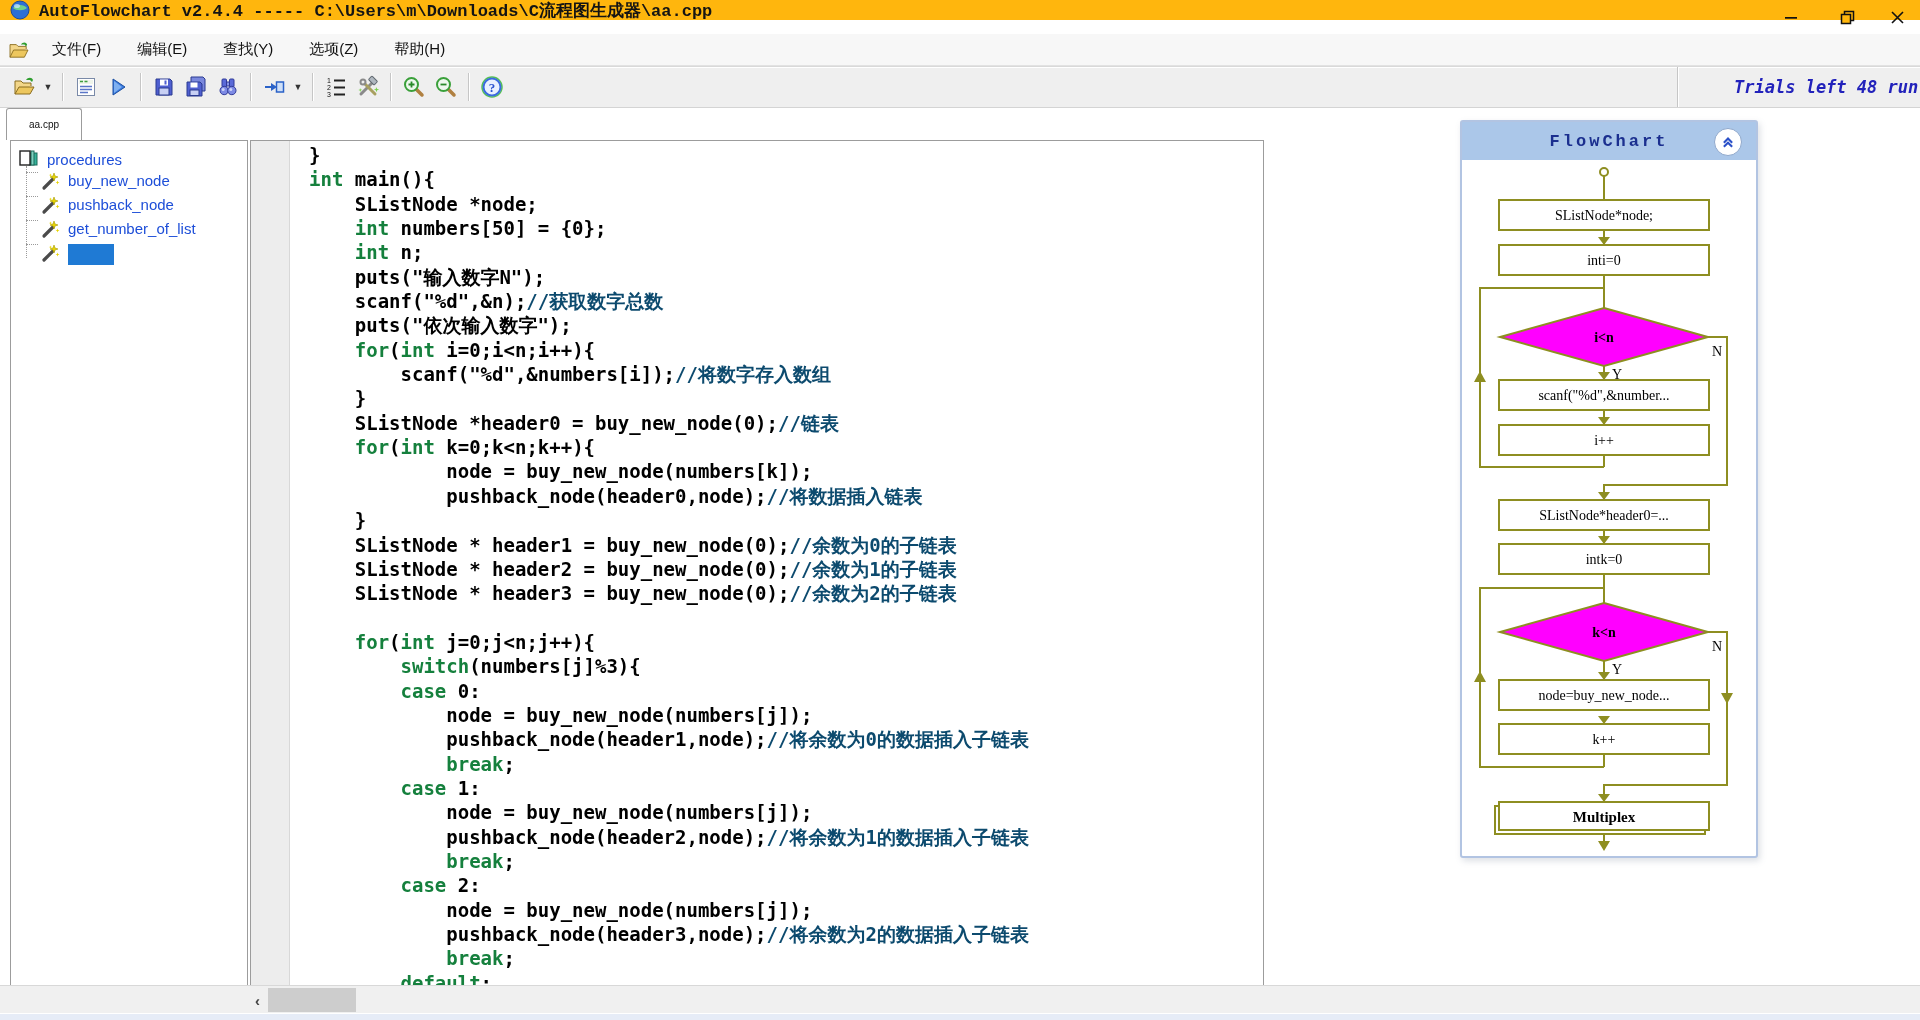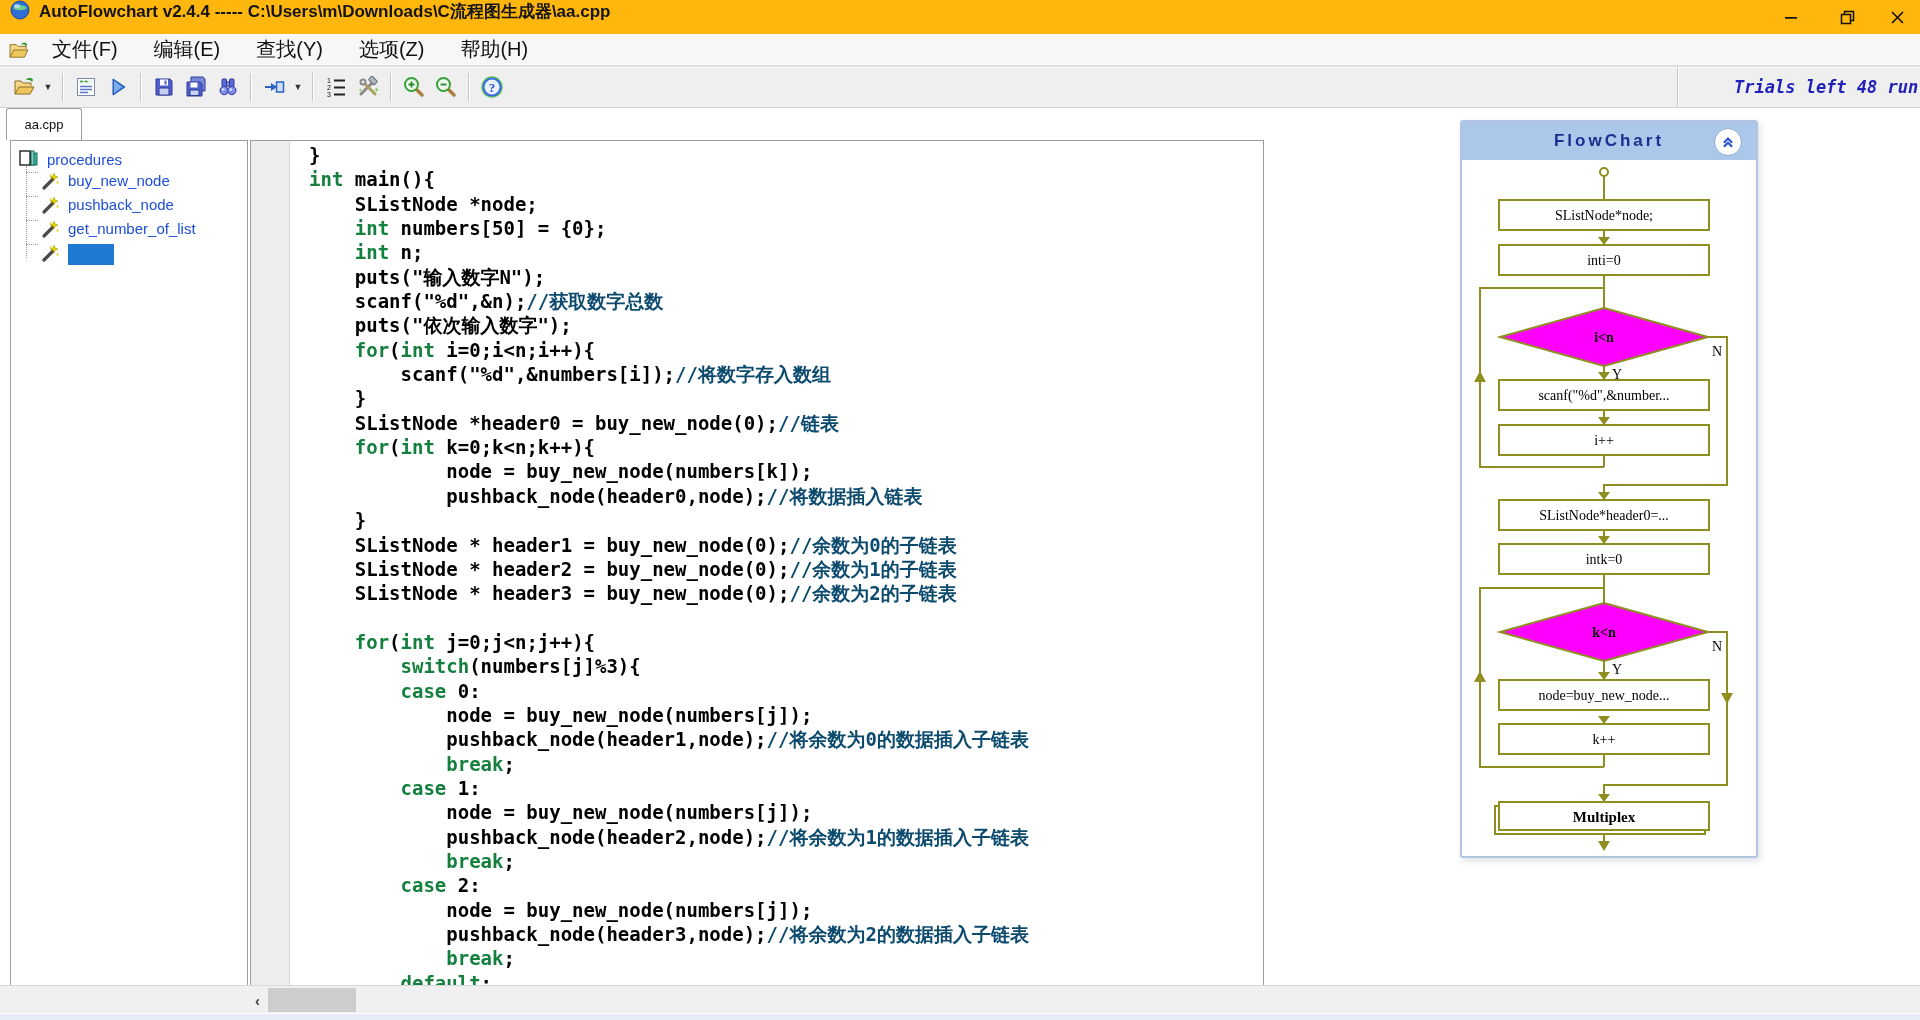--- a/index.html
+++ b/index.html
@@ -1,47 +1,47 @@
 <!DOCTYPE html>
 <html><head>
 <meta charset="utf-8">
 <style>
   html,body{margin:0;padding:0;width:1920px;height:1020px;overflow:hidden;background:#fff;
             font-family:"Liberation Sans",sans-serif;}
 
   
-  .titlebar{position:absolute;left:0;top:0;width:1920px;height:34px;background:#ffb60d;
-            display:flex;align-items:flex-start;}
+  .titlebar{position:absolute;left:0;top:0;width:1920px;height:20px;background:#ffb60d;
+            display:flex;align-items:center;font-family:Liberation Mono, monospace;}
   .app-icon{width:20px;height:20px;margin:0 9px 0 10px;}
   .title-text{font-size:17px;font-weight:700;color:#141414;white-space:nowrap;}
   .winbtn{position:absolute;top:0;width:46px;height:34px;display:flex;align-items:center;
           justify-content:center;cursor:default;}
 
   
   .menubar{position:absolute;left:0;top:34px;width:1920px;height:31px;background:#f7f7f7;
            display:flex;align-items:center;border-bottom:1px solid #e2e2e2;}
   .menu-folder{width:22px;height:18px;margin:0 12px 0 8px;}
-  .menu-item{font-size:20px;color:#111;padding:4px 10px;margin-right:16px;white-space:nowrap;}
+  .menu-item{font-size:15px;color:#111;padding:4px 10px;margin-right:16px;white-space:nowrap;}
 
   
   .toolbar{position:absolute;left:0;top:66px;width:1920px;height:40px;background:#efefef;
            border-top:1px solid #d9d9d9;box-shadow:inset 0 1px 0 #ffffff;border-bottom:1px solid #d4d4d4;
            display:flex;align-items:center;}
   .tbtn{width:32px;height:32px;display:flex;align-items:center;justify-content:center;}
   .tcaret{font-size:9px;color:#333;width:14px;text-align:center;}
   .tsep{width:1px;height:28px;background:#c6c6c6;border-right:1px solid #fff;margin:0 6px;}
   .trials{position:absolute;right:0;top:0;height:100%;width:242px;border-left:1px solid #c6c6c6;
           box-shadow:inset 1px 0 0 #fff;display:flex;align-items:center;overflow:hidden;}
   .trials span{font-family:"DejaVu Sans Mono",monospace;font-style:italic;font-weight:700;
                font-size:17px;color:#2222bb;white-space:nowrap;margin-left:56px;}
 
   
   .tab{position:absolute;left:6px;top:108px;width:74px;height:31px;background:#fff;
        border:1px solid #9c9c9c;border-bottom:none;border-radius:3px 3px 0 0;
-       display:flex;align-items:center;justify-content:center;font-size:13px;color:#111;}
+       display:flex;align-items:center;justify-content:center;font-size:10px;color:#111;}
 
   
   .treepanel{position:absolute;left:10px;top:140px;width:236px;height:845px;background:#fff;
              border:1px solid #9c9c9c;font-size:15px;color:#1d4ed8;}
   .tree-root{display:flex;align-items:center;height:26px;margin:5px 0 0 6px;}
   .tree-root svg{margin-right:6px;}
   .tree-children{position:relative;}
   .tree-vline{position:absolute;left:15px;top:-6px;bottom:10px;border-left:1px dotted #9a9a9a;}
   .tree-row{display:flex;height:24px;margin-left:15px;position:relative;}
   .tree-dots{width:12px;border-top:1px dotted #9a9a9a;margin-right:2px;}
@@ -69,21 +69,21 @@
   .hsc-thumb{position:absolute;left:268px;top:2px;width:88px;height:24px;background:#cdcdcd;}
   .bottomstrip{position:absolute;left:0;top:1013px;width:1920px;height:7px;background:#e6ecf7;
                border-top:1px solid #ffffff;}
 
   
   .flowpanel{position:absolute;left:1460px;top:120px;width:298px;height:738px;background:#fff;
              border:2px solid #b2c4e2;border-radius:3px;box-shadow:2px 3px 6px rgba(120,130,150,.25);
              box-sizing:border-box;}
   .flowheader{height:38px;background:#abc7e9;display:flex;align-items:center;justify-content:center;
               position:relative;}
-  .flowtitle{font-family:Liberation Sans, sans-serif;font-weight:700;font-size:17px;
+  .flowtitle{font-family:Liberation Mono, monospace;font-weight:700;font-size:17px;
              letter-spacing:3px;color:#1b2f8f;}
   .collapse-btn{position:absolute;right:14px;top:6px;width:26px;height:26px;border-radius:50%;
                 background:#fff;border:1px solid #8fa8cc;display:flex;align-items:center;
                 justify-content:center;}
   .flow-svg text{font-family:"Liberation Serif",serif;font-size:14px;fill:#000;}
   .flow-svg text.b{font-weight:700;}
 </style>
 </head>
 <body>
 

